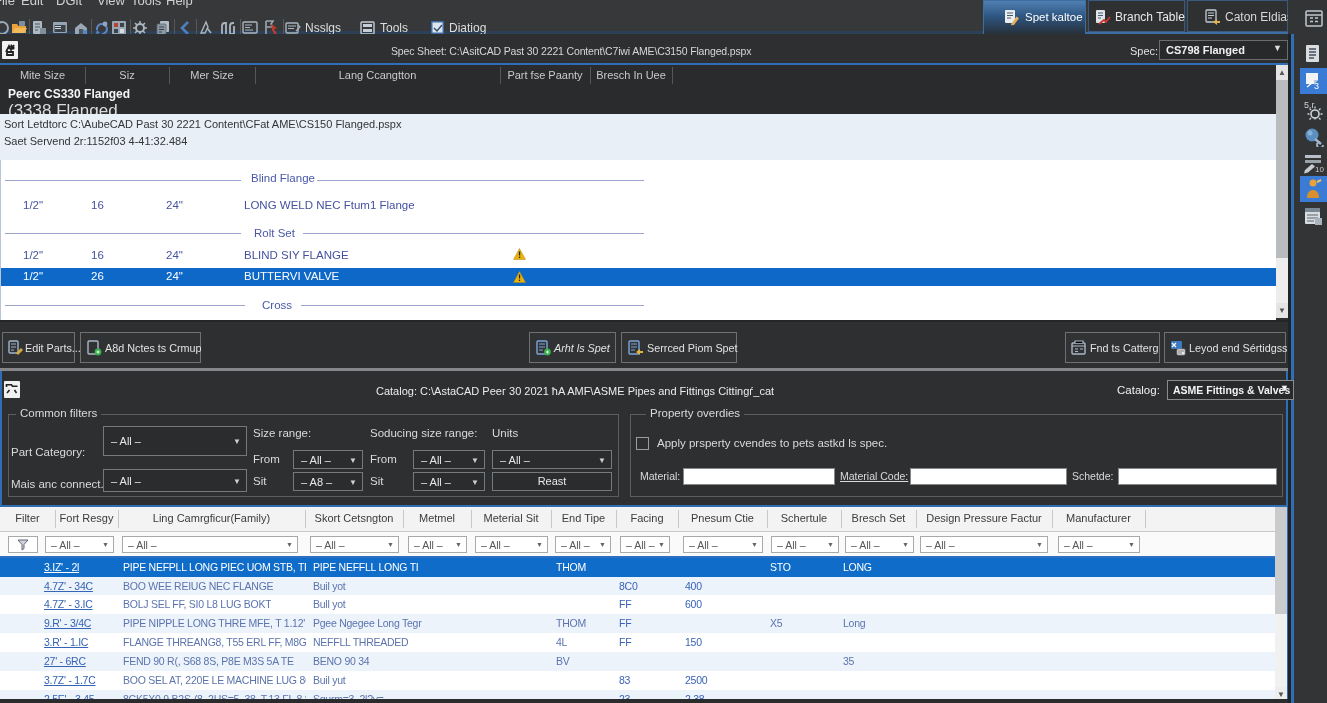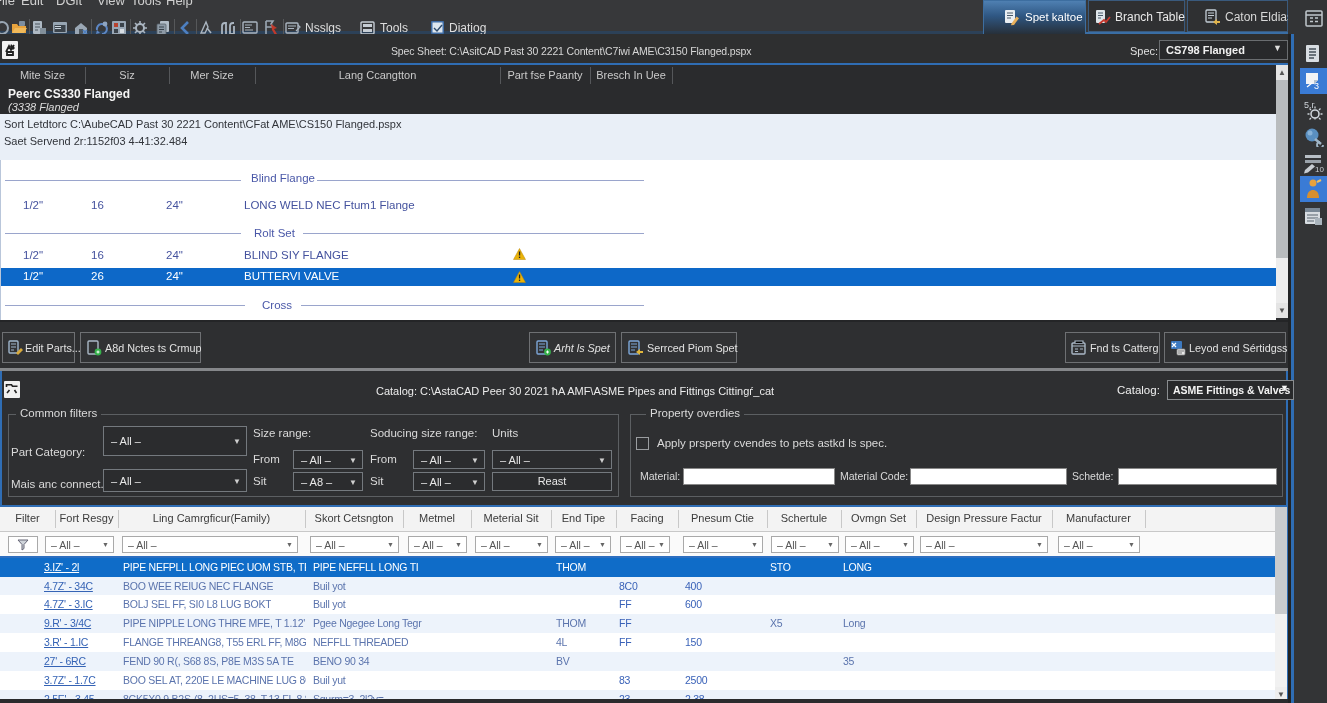--- a/index.html
+++ b/index.html
@@ -228,21 +228,21 @@
   <div class="abs" style="left:85px;top:2px;width:1px;height:17px;background:#55575a;"></div>
   <div class="abs" style="left:169px;top:2px;width:1px;height:17px;background:#55575a;"></div>
   <div class="abs" style="left:255px;top:2px;width:1px;height:17px;background:#55575a;"></div>
   <div class="abs" style="left:500px;top:2px;width:1px;height:17px;background:#55575a;"></div>
   <div class="abs" style="left:590px;top:2px;width:1px;height:17px;background:#55575a;"></div>
   <div class="abs" style="left:672px;top:2px;width:1px;height:17px;background:#55575a;"></div>
 </div>
 
 <div class="abs" style="left:0;top:86px;width:1276px;height:28px;background:#2a2b2d;">
   <span class="lbl" style="left:8px;top:1px;font-size:12px;font-weight:bold;color:#f5f5f5;">Peerc CS330 Flanged</span>
-  <span class="lbl" style="left:8px;top:15px;font-size:11px;color:#dcdcdc;font-style:italic;">(3338 Flanged</span>
+  <span class="lbl" style="left:8px;top:15px;font-size:17px;color:#dcdcdc;">(3338 Flanged</span>
 </div>
 
 <div class="abs" style="left:0;top:114px;width:1276px;height:46px;background:#e9eff7;">
   <span class="lbl" style="left:4px;top:4px;font-size:11px;color:#31343a;">Sort Letdtorc  C:\AubeCAD Past 30 2221 Content\CFat AME\CS150 Flanged.pspx</span>
   <span class="lbl" style="left:4px;top:21px;font-size:11px;color:#31343a;">Saet Servend  2r:1152f03 4-41:32.484</span>
 </div>
 
 <div class="abs" id="spec-body" style="left:0;top:160px;width:1276px;height:160px;background:#ffffff;border-left:1px solid #b9c6da;font-size:11.5px;color:#44529e;">
 
   <div class="abs" style="left:4px;top:20px;width:236px;height:1px;background:#9aa5cc;"></div>
@@ -410,21 +410,21 @@
         <span class="c">▼</span>
       </div>
   <div class="dd" style="left:492px;top:472px;width:120px;height:19px;text-align:center;line-height:17px;">Reast</div>
 
   <div class="abs" style="left:630px;top:414px;width:653px;height:83px;border:1px solid #5c5f62;"></div>
   <span class="flabel" style="left:646px;top:407px;background:#2e2f31;padding:0 4px;">Property overdies</span>
   <div class="abs" style="left:636px;top:437px;width:13px;height:13px;border:1.5px solid #9a9da0;background:#2e2f31;"></div>
   <span class="flabel" style="left:657px;top:437px;">Apply prsperty cvendes to pets astkd ls spec.</span>
   <span class="flabel" style="left:640px;top:470px;font-size:10.5px;">Material:</span>
   <div class="abs" style="left:683px;top:468px;width:152px;height:17px;background:#fff;border:1px solid #888;"></div>
-  <span class="flabel" style="left:840px;top:470px;font-size:10.5px;">Material Code:</span>
+  <span class="flabel" style="left:840px;top:470px;font-size:10.5px;text-decoration:underline;">Material Code:</span>
   <div class="abs" style="left:910px;top:468px;width:157px;height:17px;background:#fff;border:1px solid #888;"></div>
   <span class="flabel" style="left:1072px;top:470px;font-size:10.5px;">Schetde:</span>
   <div class="abs" style="left:1118px;top:468px;width:159px;height:17px;background:#fff;border:1px solid #888;"></div>
 </div>
 
 <div class="abs" style="left:0;top:505px;width:1288px;height:2px;background:#2f6db4;"></div>
 
 <style>
 .bh { position:absolute; top:5px; text-align:center; color:#3b3b3b; font-size:11px; white-space:nowrap; }
 .bsep { position:absolute; top:3px; width:1px; height:18px; background:#c8c8c8; }
@@ -446,21 +446,21 @@
     <span class="bh" style="left:0;width:55px;">Filter</span>
     <span class="bh" style="left:55px;width:63px;">Fort Resgy</span>
     <span class="bh" style="left:118px;width:187px;">Ling Camrgficur(Family)</span>
     <span class="bh" style="left:305px;width:98px;">Skort Cetsngton</span>
     <span class="bh" style="left:403px;width:68px;">Metmel</span>
     <span class="bh" style="left:471px;width:80px;">Meterial Sit</span>
     <span class="bh" style="left:551px;width:65px;">End Tipe</span>
     <span class="bh" style="left:616px;width:62px;">Facing</span>
     <span class="bh" style="left:678px;width:89px;">Pnesum Ctie</span>
     <span class="bh" style="left:767px;width:74px;">Schertule</span>
-    <span class="bh" style="left:841px;width:75px;">Ovmgn Set</span>
+    <span class="bh" style="left:841px;width:75px;">Bresch Set</span>
     <span class="bh" style="left:916px;width:136px;">Design Pressure Factur</span>
     <span class="bh" style="left:1052px;width:93px;">Manufacturer</span>
     <div class="bsep" style="left:55px;"></div>
         <div class="bsep" style="left:118px;"></div>
     <div class="bsep" style="left:305px;"></div>
         <div class="bsep" style="left:403px;"></div>
     <div class="bsep" style="left:471px;"></div>
         <div class="bsep" style="left:551px;"></div>
     <div class="bsep" style="left:616px;"></div>
         <div class="bsep" style="left:678px;"></div>

